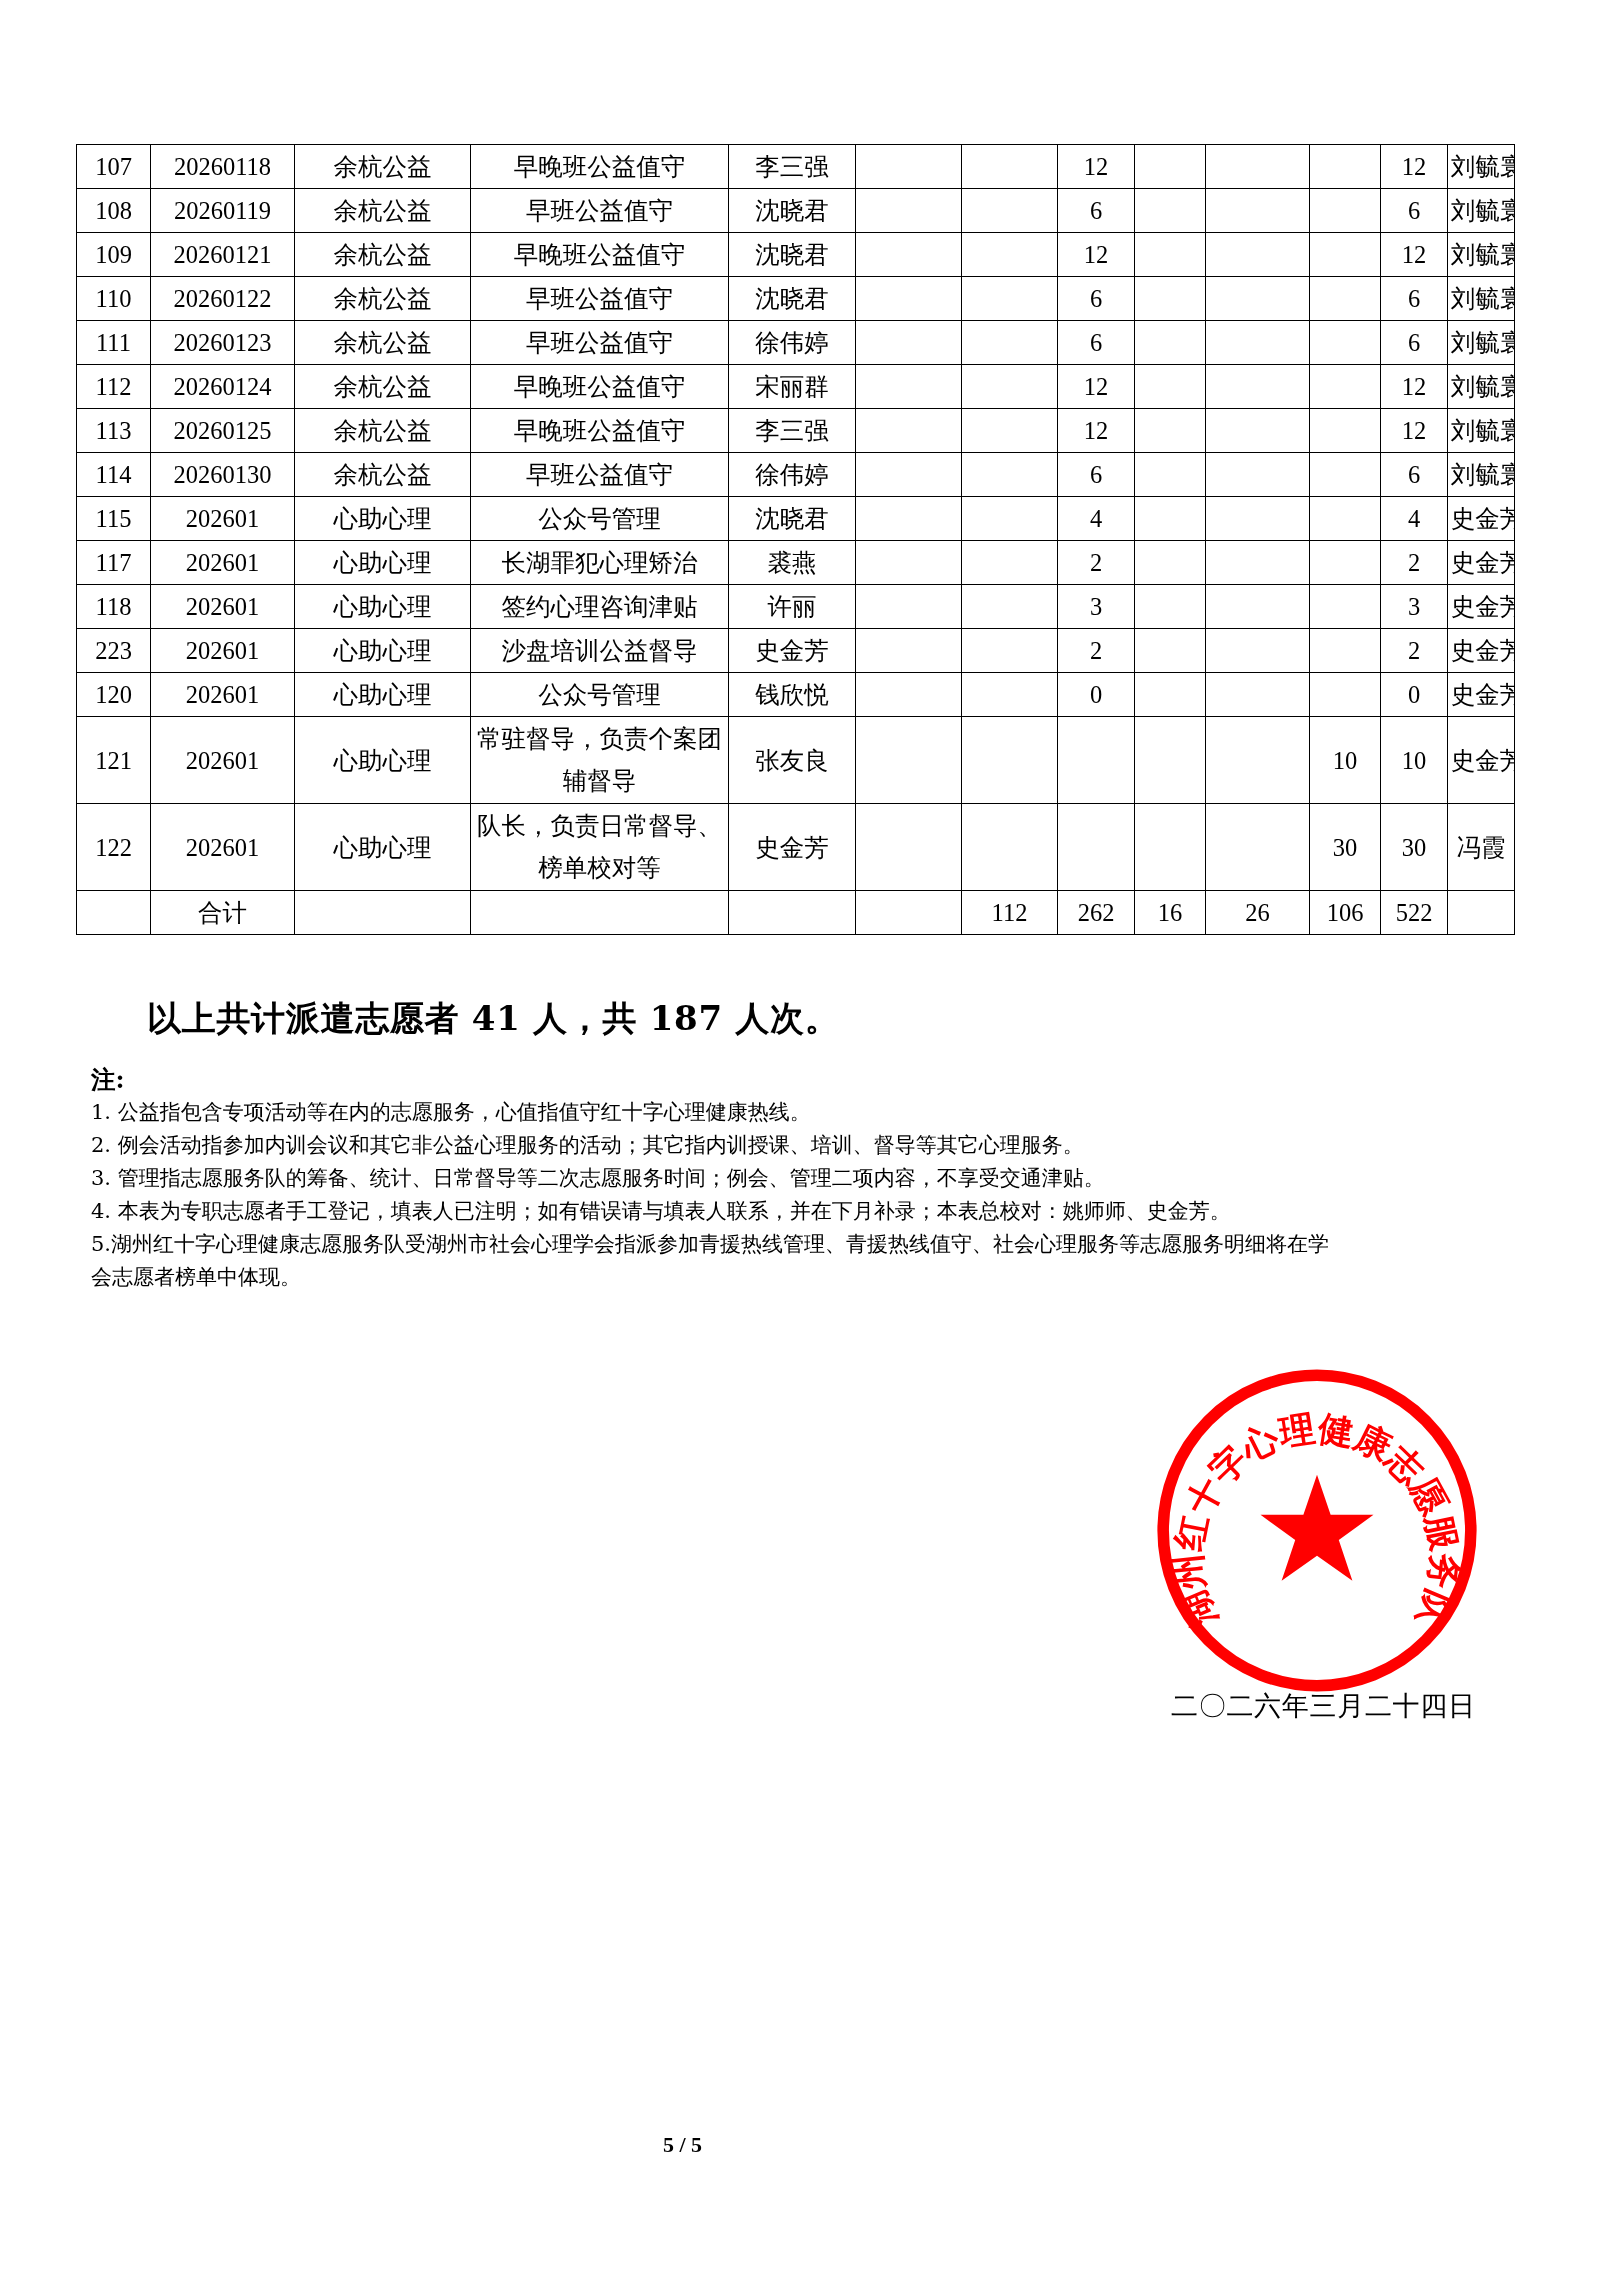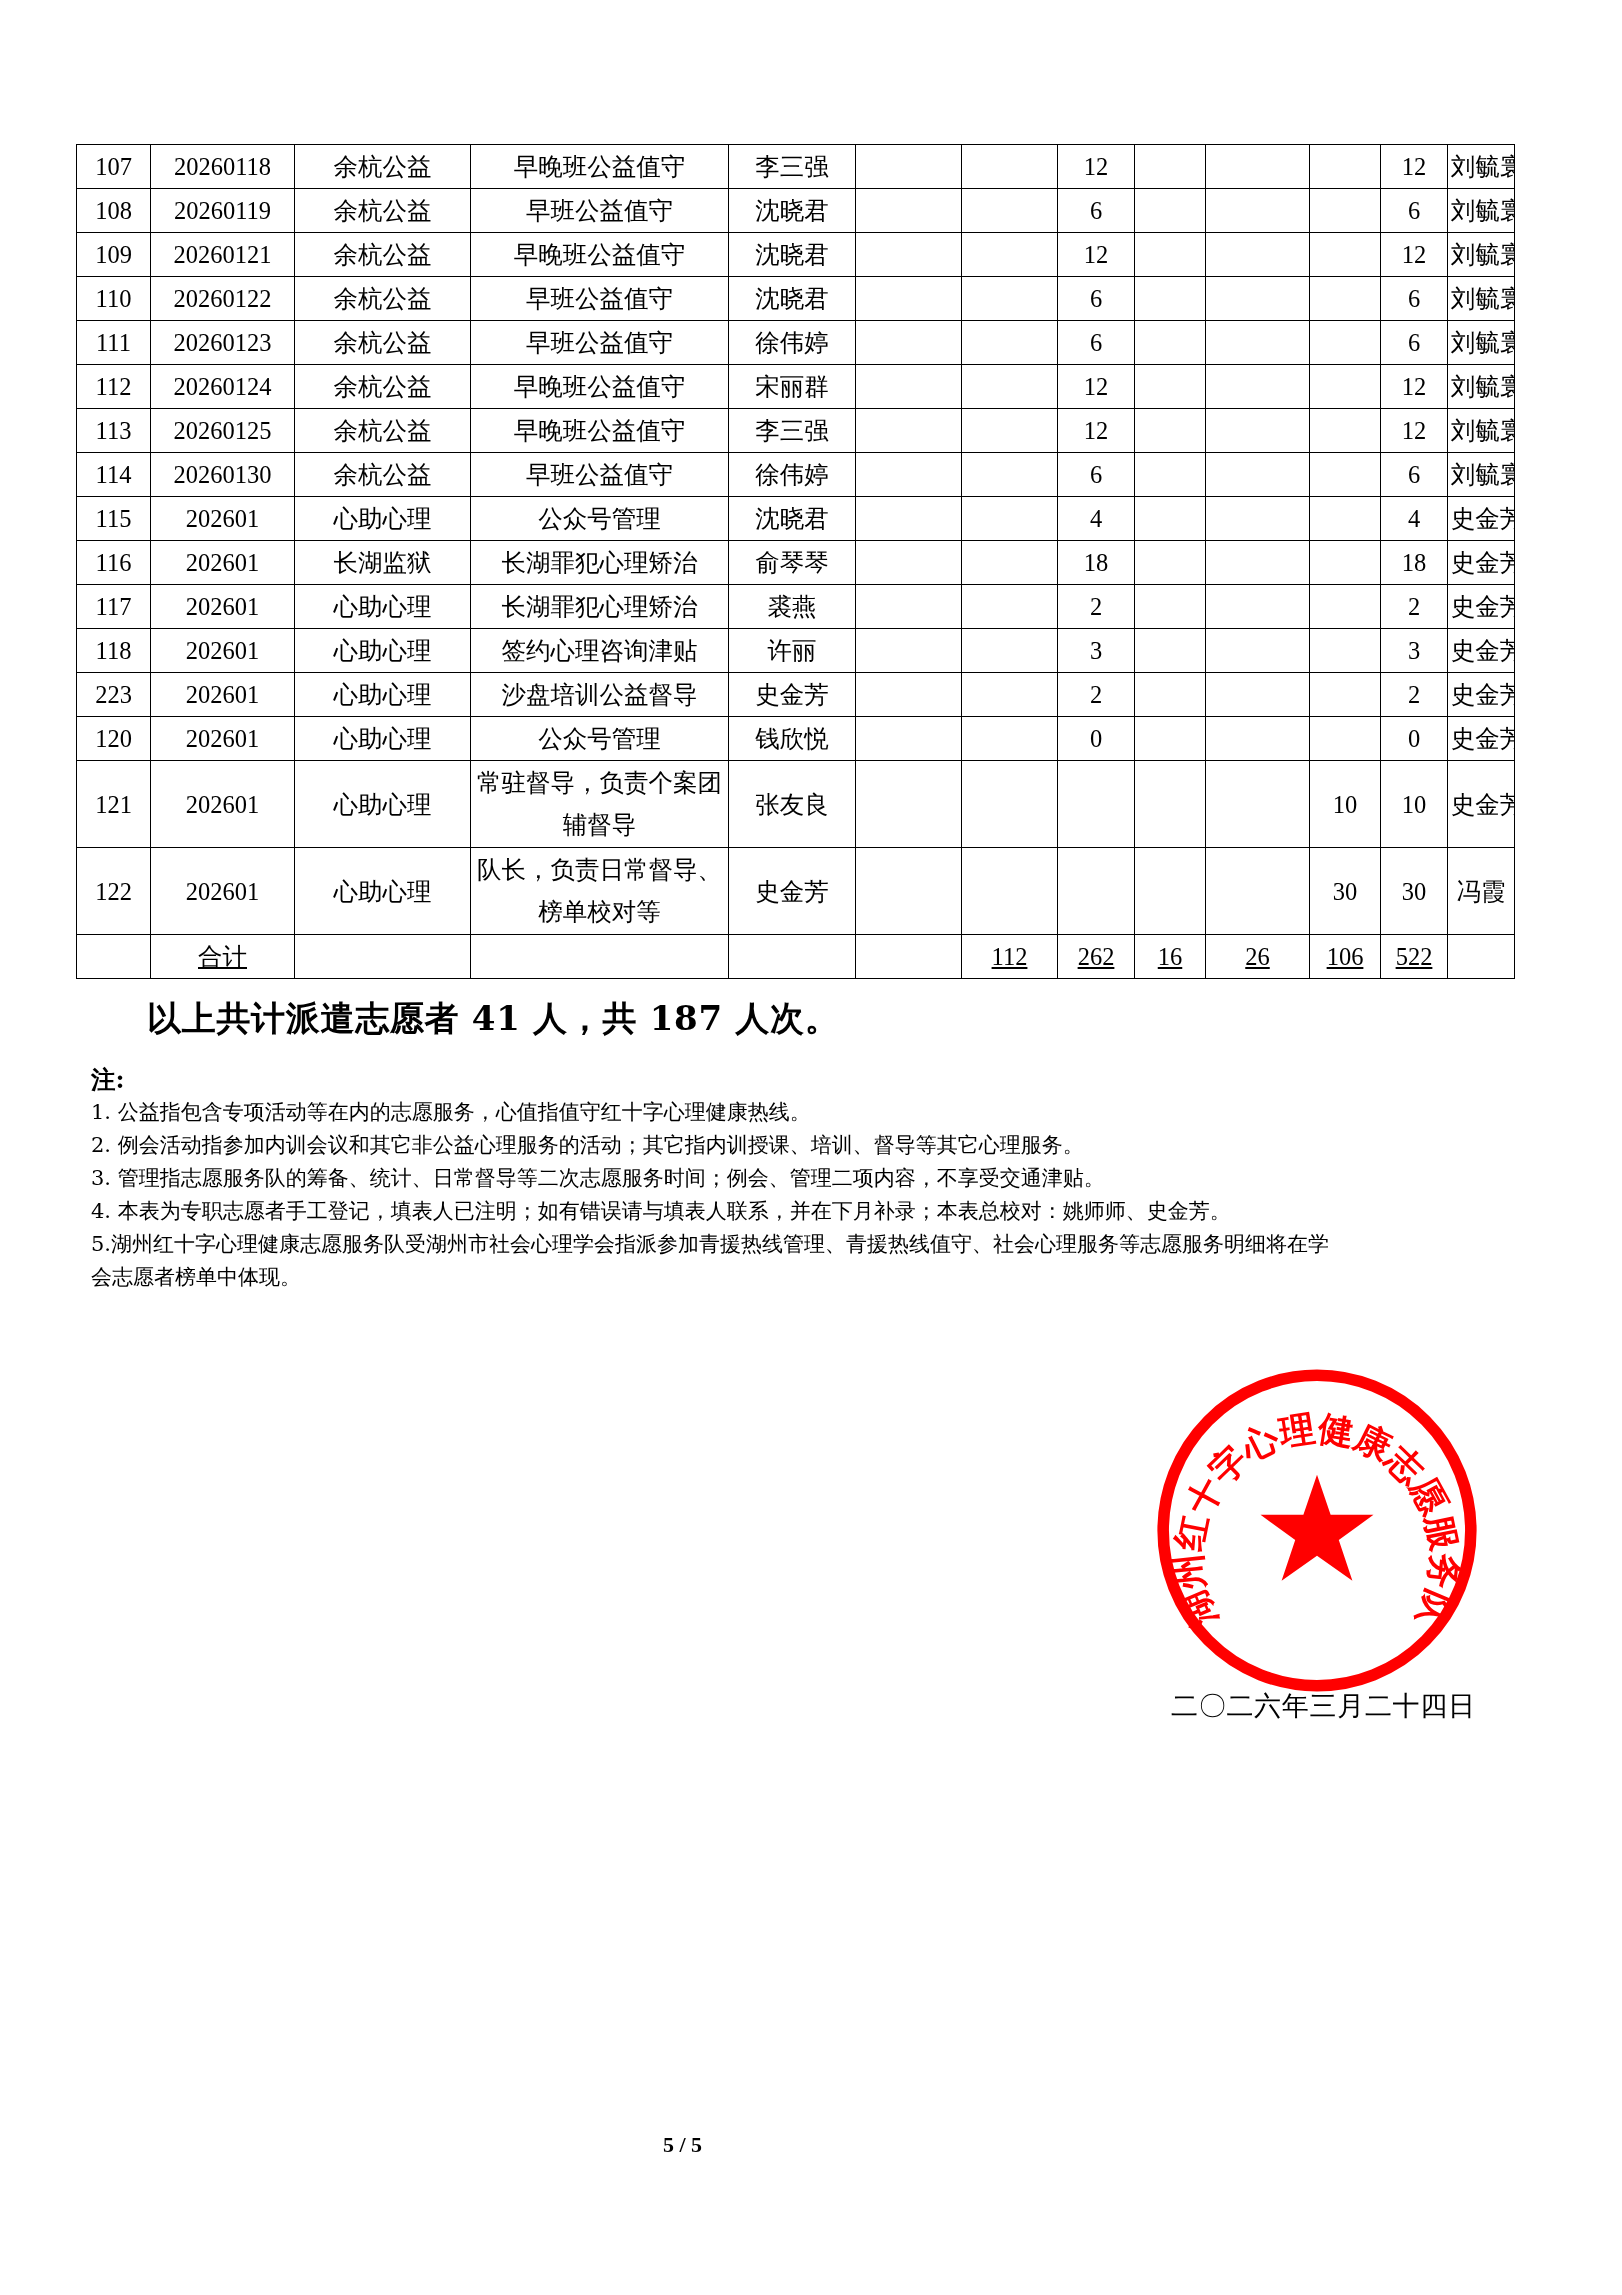--- a/index.html
+++ b/index.html
@@ -17,21 +17,21 @@
     table.vol td {
       border: 1.7px solid #000;
       text-align: center; vertical-align: middle;
       font-size: 24.5px; line-height: 29px;
       padding: 0 2.7px; overflow: hidden; white-space: nowrap;
       font-family: "Liberation Serif", "DejaVu Serif", serif;
     }
     table.vol td.wrap { white-space: normal; line-height: 42px; }
     table.vol tr.r { height: 44px; }
     table.vol tr.tall { height: 87px; }
-    table.vol tr.total { height: 44px; text-decoration: underline; }
+    table.vol tr.total { height: 44px; }
 
     .summary {
       position: absolute; left: 147px; top: 996px;
       font-size: 34px; font-weight: bold; letter-spacing: 0.7px;
       font-family: "DejaVu Serif", "Liberation Serif", serif;
     }
     .notes { position: absolute; left: 91px; top: 1063px; width: 1445px; }
     .notes .head { font-size: 24.5px; font-weight: bold; height: 33px; line-height: 33px; }
     .notes .line {
       font-size: 21px; line-height: 33px; min-height: 33px;
@@ -204,35 +204,20 @@
           <td></td>
           <td></td>
           <td>4</td>
           <td></td>
           <td></td>
           <td></td>
           <td>4</td>
           <td>史金芳</td>
         </tr>
         <tr class="r">
-          <td>116</td>
-          <td>202601</td>
-          <td>长湖监狱</td>
-          <td>长湖罪犯心理矫治</td>
-          <td>俞琴琴</td>
-          <td></td>
-          <td></td>
-          <td>18</td>
-          <td></td>
-          <td></td>
-          <td></td>
-          <td>18</td>
-          <td>史金芳</td>
-        </tr>
-        <tr class="r">
           <td>117</td>
           <td>202601</td>
           <td>心助心理</td>
           <td>长湖罪犯心理矫治</td>
           <td>裘燕</td>
           <td></td>
           <td></td>
           <td>2</td>
           <td></td>
           <td></td>

